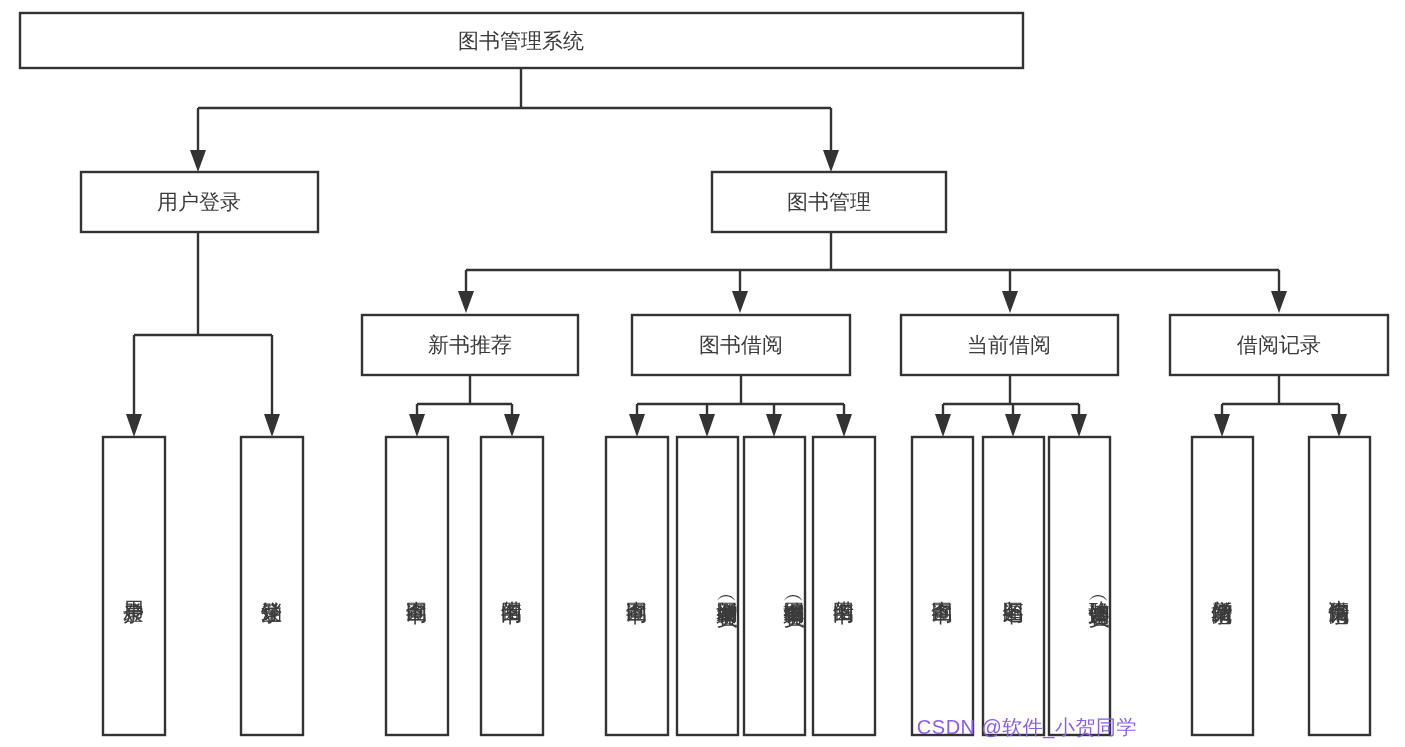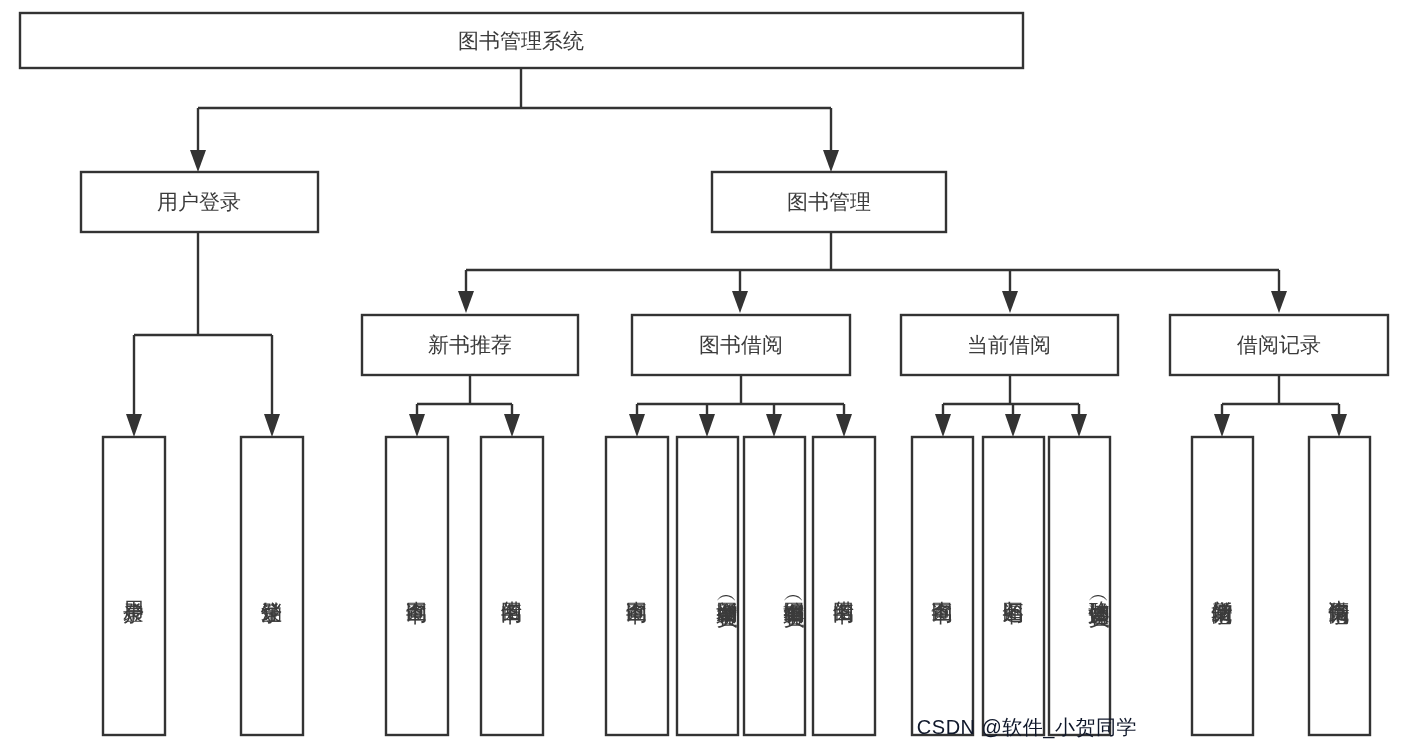--- a/index.html
+++ b/index.html
@@ -65,21 +65,21 @@
     text-align: center;
     white-space: nowrap;
     pointer-events: none;
   }
   #watermark {
     position: absolute;
     right: 12px;
     bottom: 6px;
     font-family: "Liberation Sans", "DejaVu Sans", sans-serif;
     font-size: 20px;
-    color: #0f172a;
+    color: #8b5cf6;
     letter-spacing: 0.5px;
     white-space: nowrap;
   }
 </style>
 </head>
 <body>
 
 <div id="diagram-root">
 
   <svg class="diagram" viewBox="0 0 1405 747" xmlns="http://www.w3.org/2000/svg">

